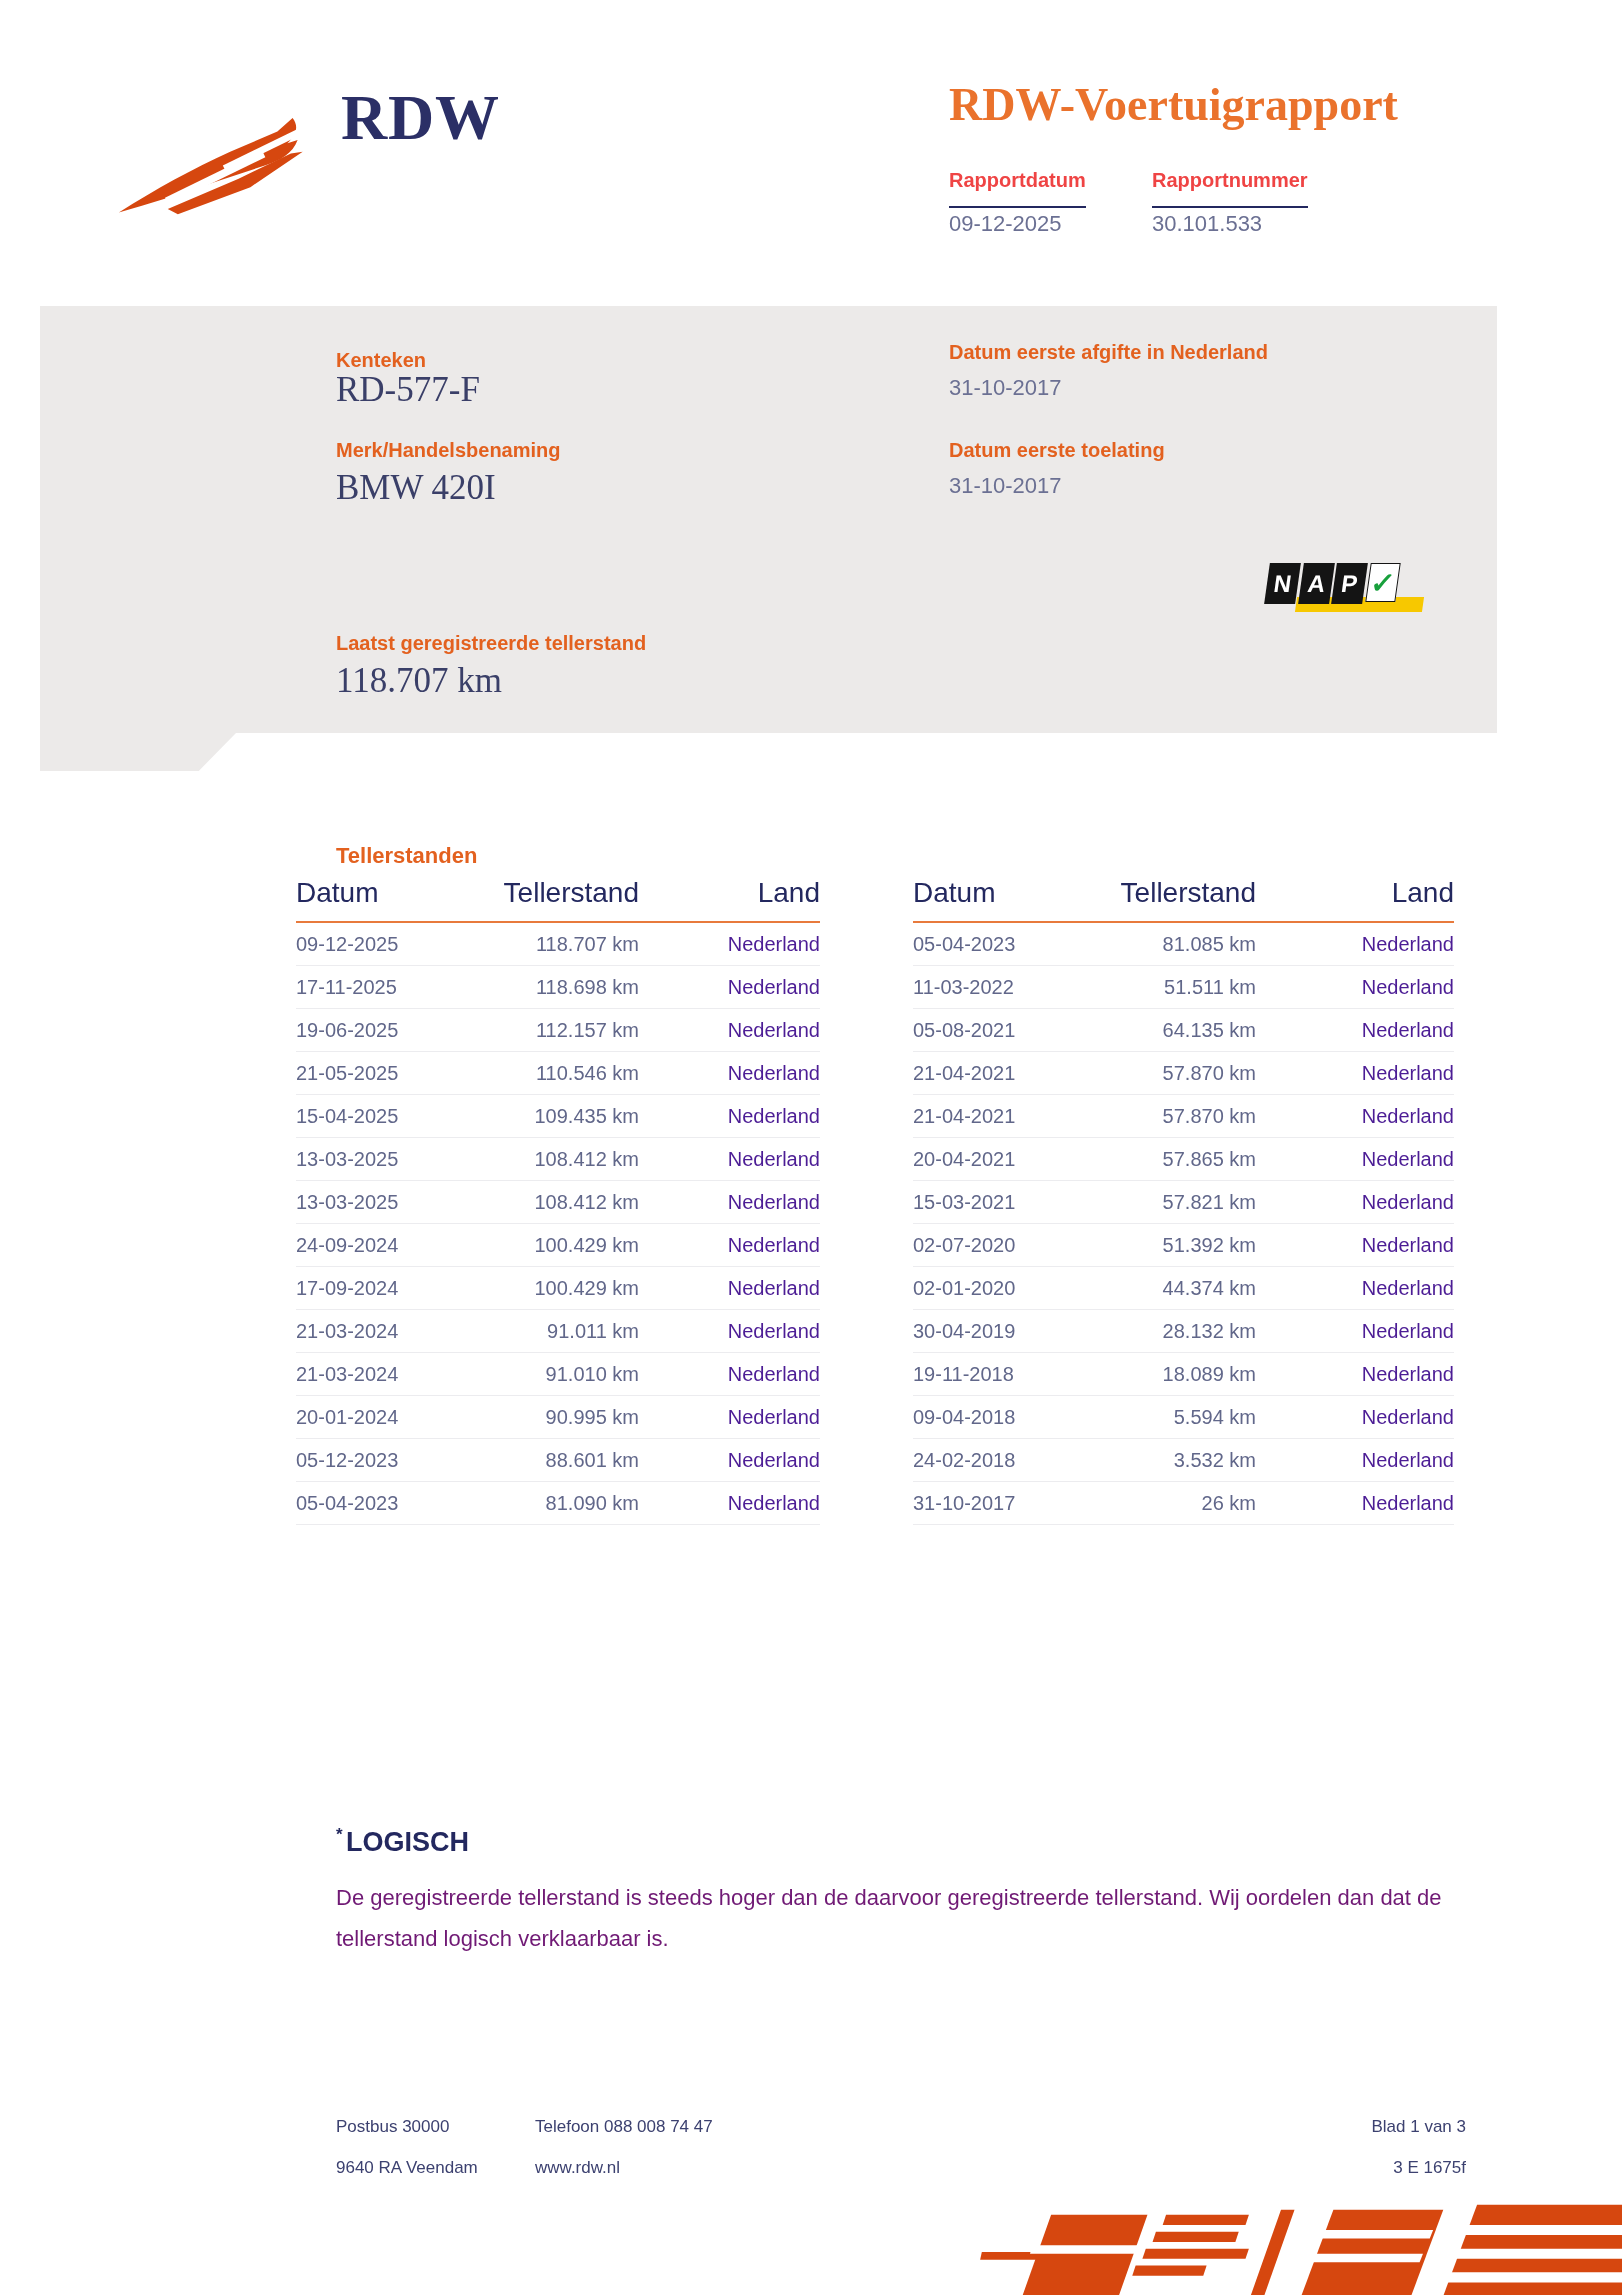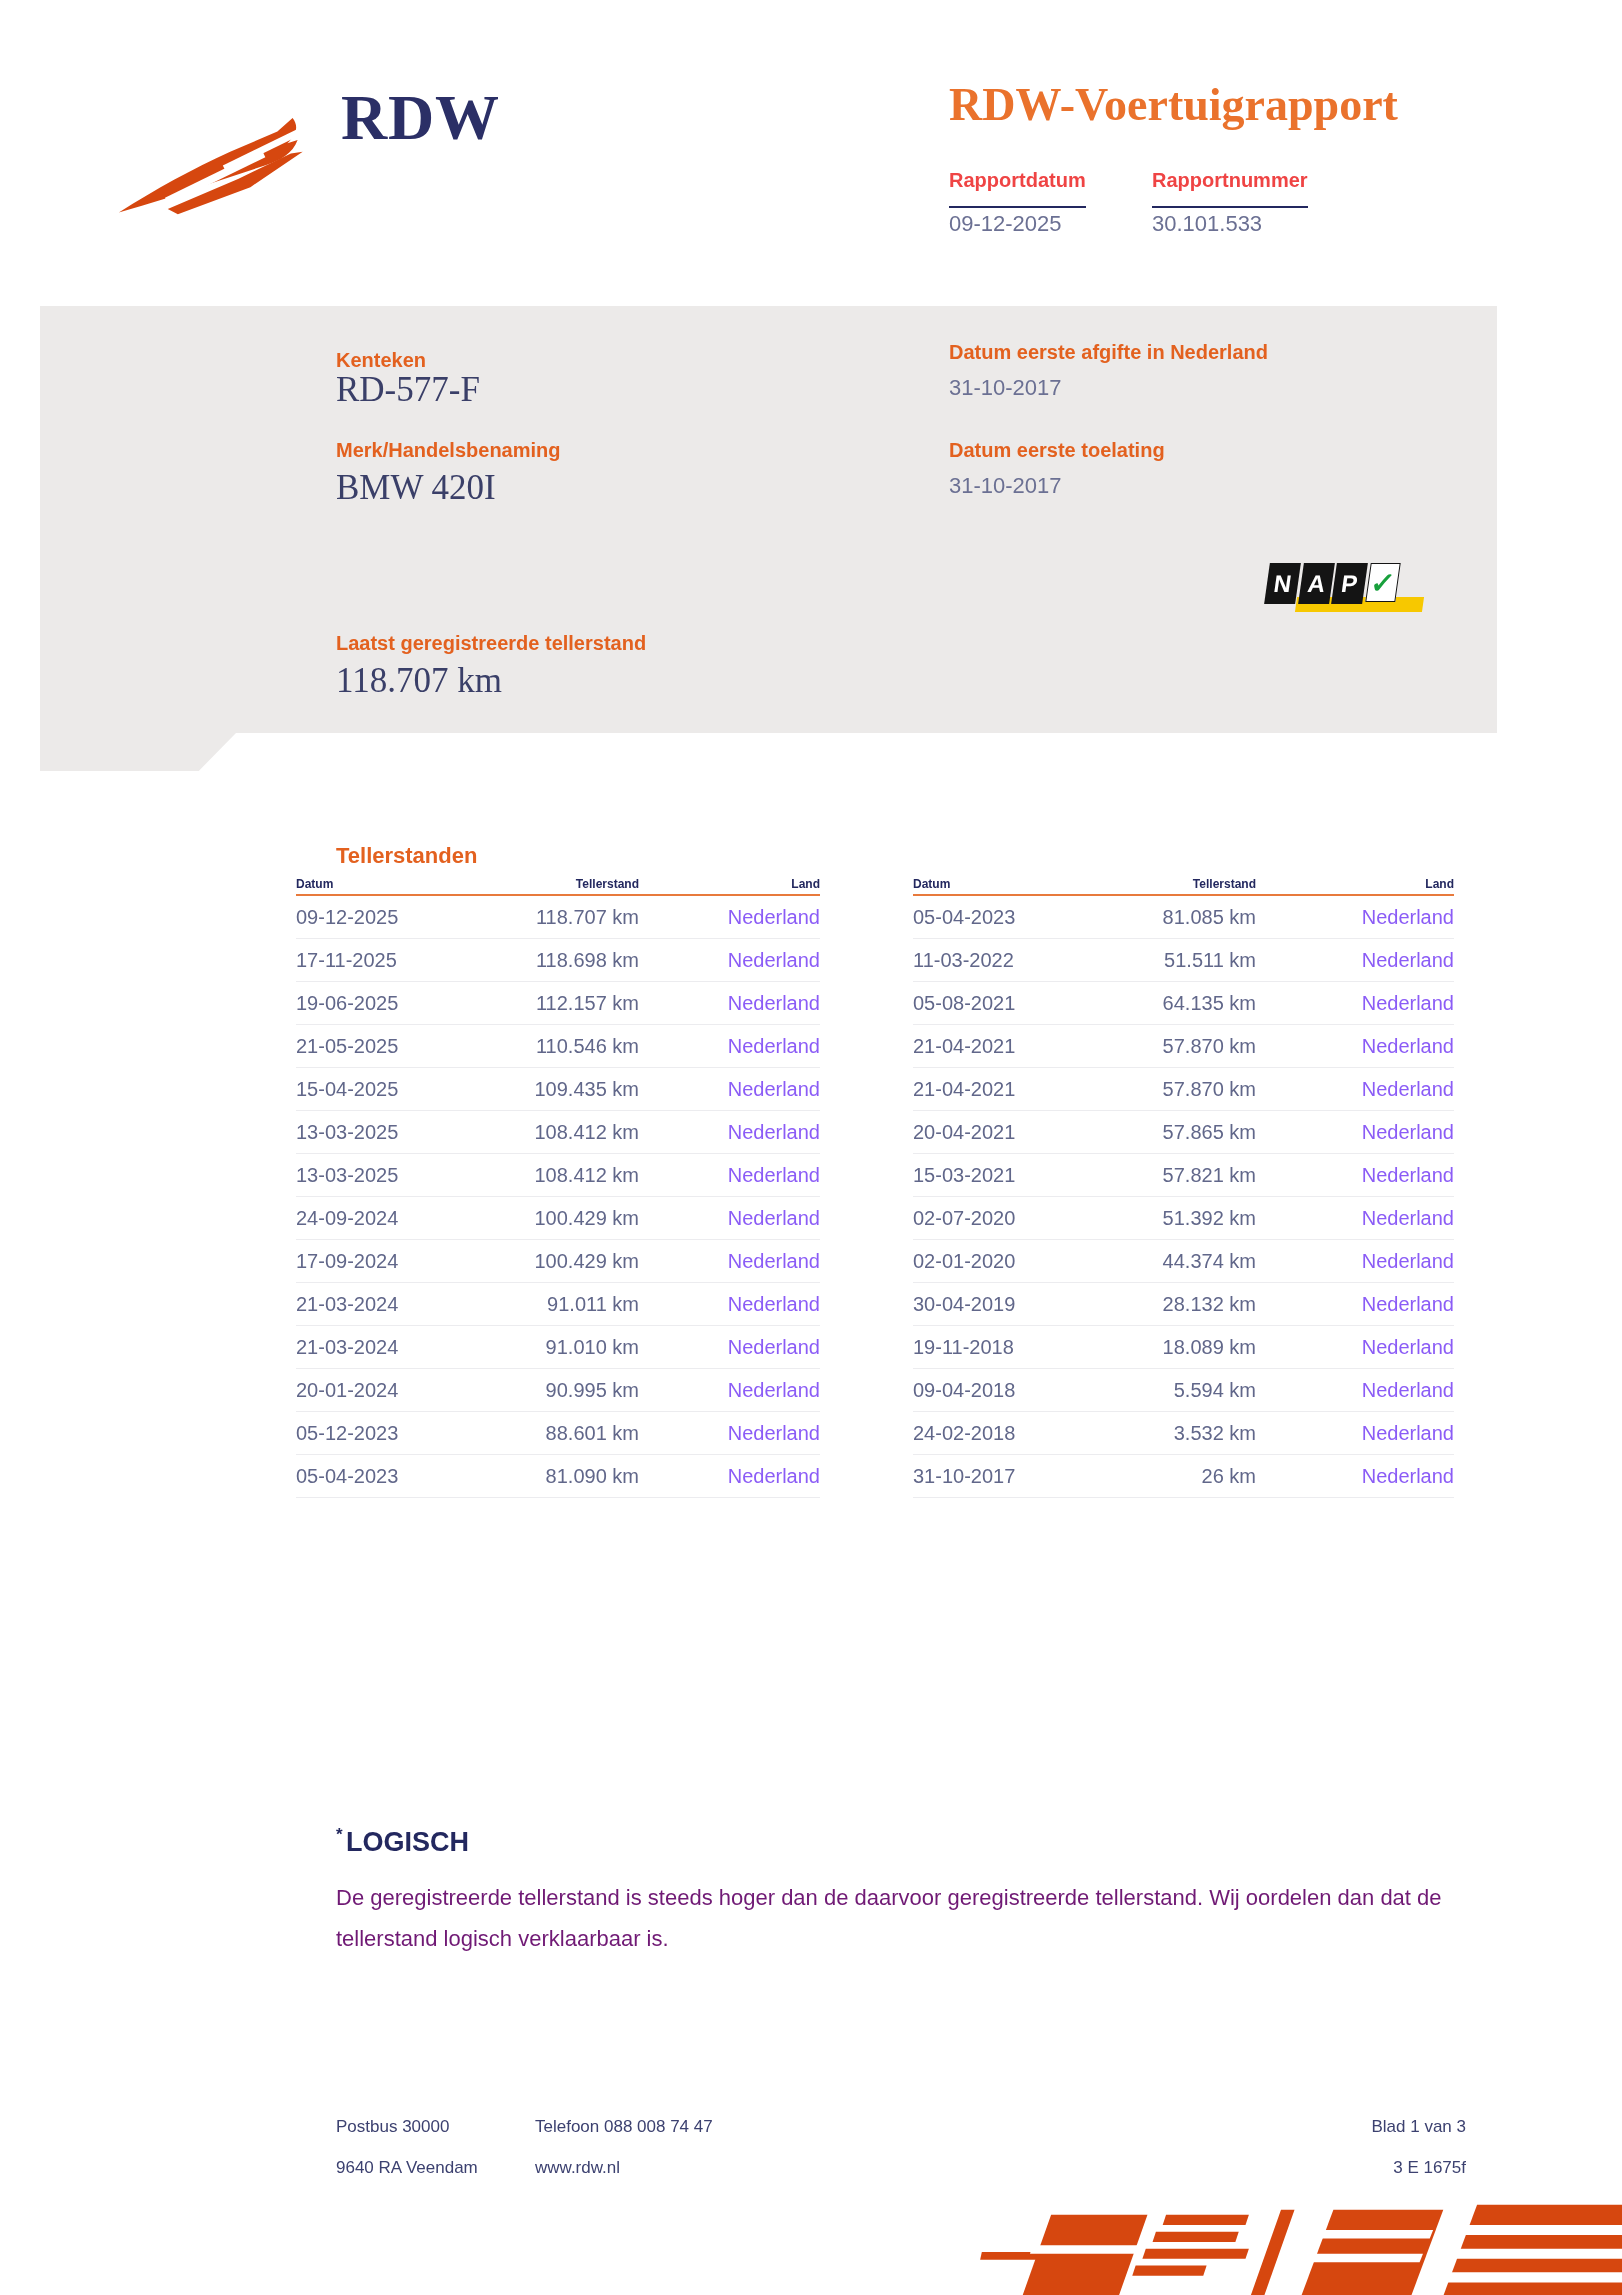--- a/index.html
+++ b/index.html
@@ -31,27 +31,27 @@
            transform:skewX(-8deg);}
   .nap-tiles{position:absolute;left:0;top:0;display:flex;gap:2.5px;}
   .nap-tile{width:31px;height:41px;background:#141414;color:#fff;font-weight:700;font-size:24px;
             display:flex;align-items:center;justify-content:center;transform:skewX(-8deg);}
   .nap-tile.check{background:#fff;border:1.7px solid #141414;color:#18a03c;font-size:29px;width:28px;height:37px;}
 
   
   .section-title{font-size:22px;font-weight:700;color:#e3611f;}
   .odo-table{position:absolute;top:877px;}
   .odo-table .thead{display:grid;grid-template-columns:182px 161px 1fr;align-items:end;
-                    font-size:12px;font-weight:700;color:#23285f;padding-bottom:3px;
+                    font-size:28px;font-weight:400;color:#23285f;padding-bottom:12px;
                     border-bottom:2.5px solid #e87a3c;}
   .odo-table .thead .c2,.odo-table .thead .c3{text-align:right;}
   .trow{display:grid;grid-template-columns:182px 161px 1fr;align-items:center;height:42px;
         font-size:20px;color:#61678a;border-bottom:1.7px solid #ececef;}
   .trow .c2,.trow .c3{text-align:right;}
-  .trow .c3{color:#8b5cf6;}
+  .trow .c3{color:#4c1d95;}
 
   
   .note-title{font-size:27px;font-weight:700;color:#23285f;}
   .note-title .ast{font-size:17px;vertical-align:top;position:relative;top:-1.7px;margin-right:3.4px;}
   .note-text{font-size:22px;color:#701a75;line-height:1.85;width:1158px;}
 
   
   .foot{font-size:17px;color:#3c4170;line-height:41px;}
   .foot-right{text-align:right;}
 

